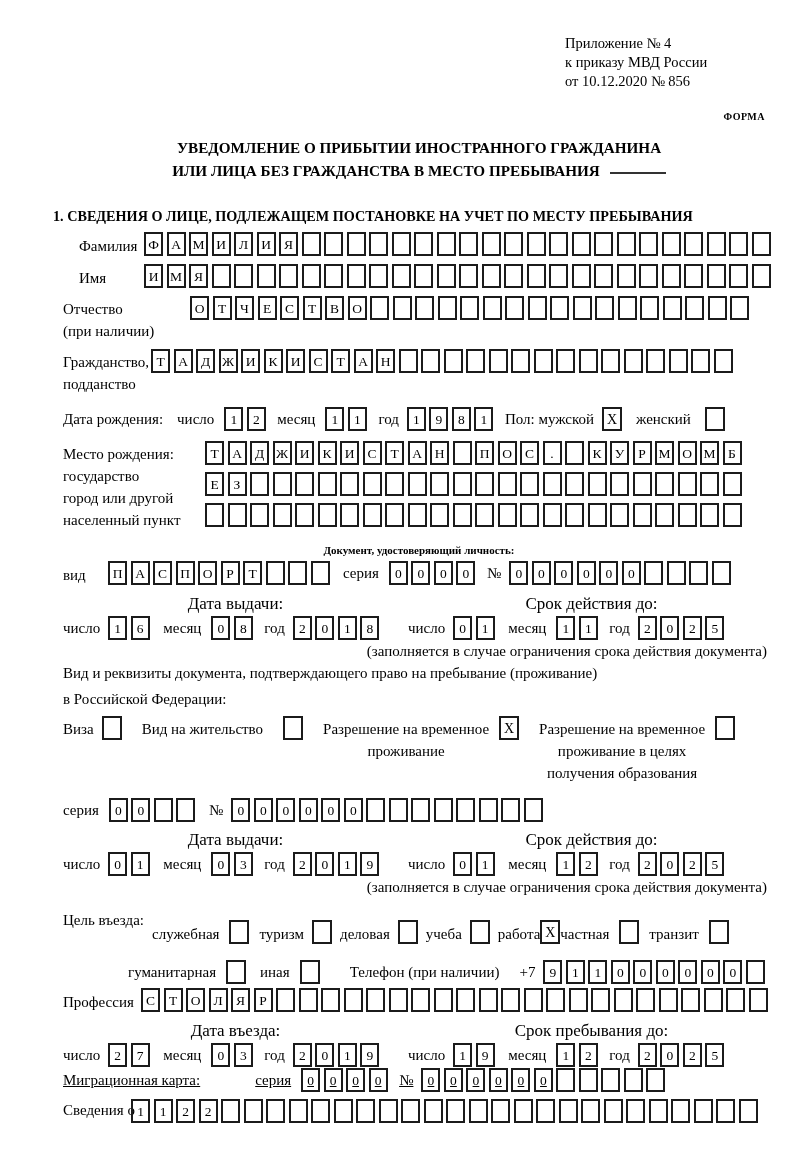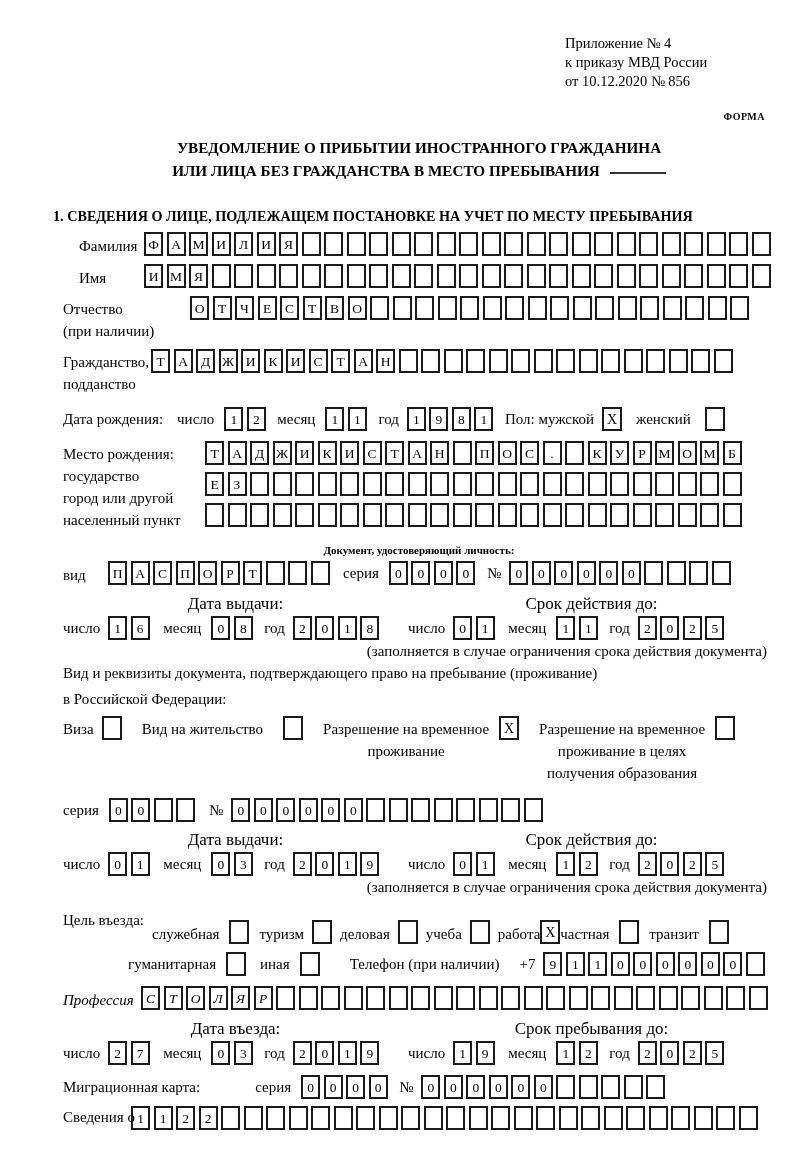--- a/index.html
+++ b/index.html
@@ -43,21 +43,21 @@
   .intro{line-height:26px;}
 
   .optrow{display:flex;align-items:flex-start;margin-top:4px;}
   .opt-lbl{line-height:22px;padding-top:2px;}
   .opt-center{text-align:center;line-height:22px;padding-top:2px;}
 
   .purpose{display:flex;align-items:flex-start;margin-top:12px;}
   .purpose .pitem{display:flex;align-items:center;margin-top:12px;}
   .purpose .plbl{padding-top:4px;}
 
-  .mcard{display:flex;align-items:flex-start;margin-top:10px;}
+  .mcard{display:flex;align-items:flex-start;margin-top:1px;text-decoration:underline;}
 
   .repr{display:flex;align-items:flex-start;margin-top:7px;}
   .repr-lbl{width:68px;flex:none;}
   .repr-lbl div{white-space:nowrap;line-height:22.5px;}
   .repr-rows .cellrow{margin-bottom:7px;}
 
   .bp-rows .cellrow{margin-bottom:7px;}
 </style>
 </head>
 <body>
@@ -539,42 +539,42 @@
     <span class="pitem">
         <span class="plbl">частная</span>
         <span class="cb gap10"></span>
       </span>
     <span class="pitem gap10">
         <span class="plbl">транзит</span>
         <span class="cb gap10"></span>
       </span>
   </div>
 
-  <div class="purpose" style="margin-top:8px;margin-left:65px;">
+  <div class="purpose" style="margin-top:16px;margin-left:65px;">
     <span class="plbl">гуманитарная</span>
     <span class="cb gap10"></span>
     <span class="plbl gap14">иная</span>
     <span class="cb gap10"></span>
     <span class="plbl gap30">Телефон (при наличии)</span>
     <span class="plbl gap20">+7</span>
     <span class="cells gap8">
         <span class="cell">9</span>
         <span class="cell">1</span>
         <span class="cell">1</span>
         <span class="cell">0</span>
         <span class="cell">0</span>
         <span class="cell">0</span>
         <span class="cell">0</span>
         <span class="cell">0</span>
         <span class="cell">0</span>
         <span class="cell"></span>
       </span>
   </div>
 
-  <div class="frow" style="margin-top:10px;font-style:italic;">
+  <div class="frow" style="margin-top:4px;">
     <span class="lbl" style="width:78px;">Профессия</span>
     <span class="cells">
         <span class="cell">С</span>
         <span class="cell">Т</span>
         <span class="cell">О</span>
         <span class="cell">Л</span>
         <span class="cell">Я</span>
         <span class="cell">Р</span>
         <span class="cell"></span>
         <span class="cell"></span>

